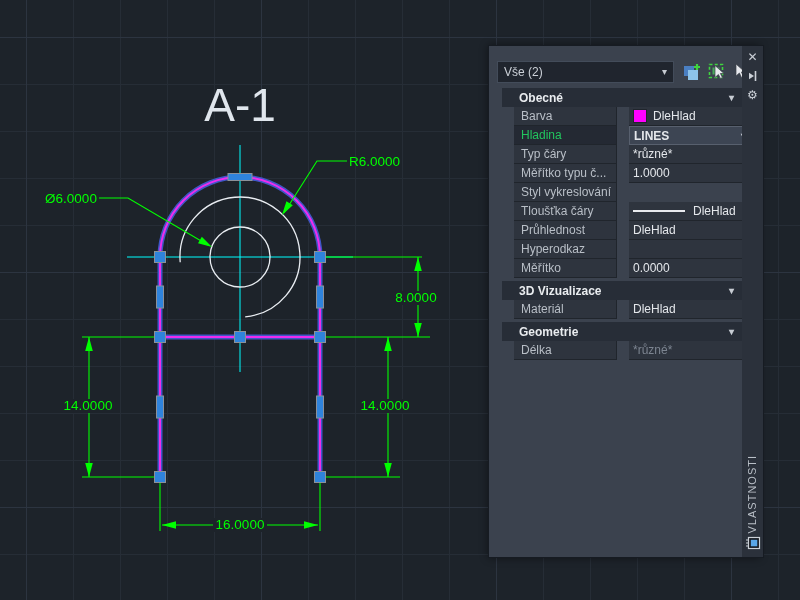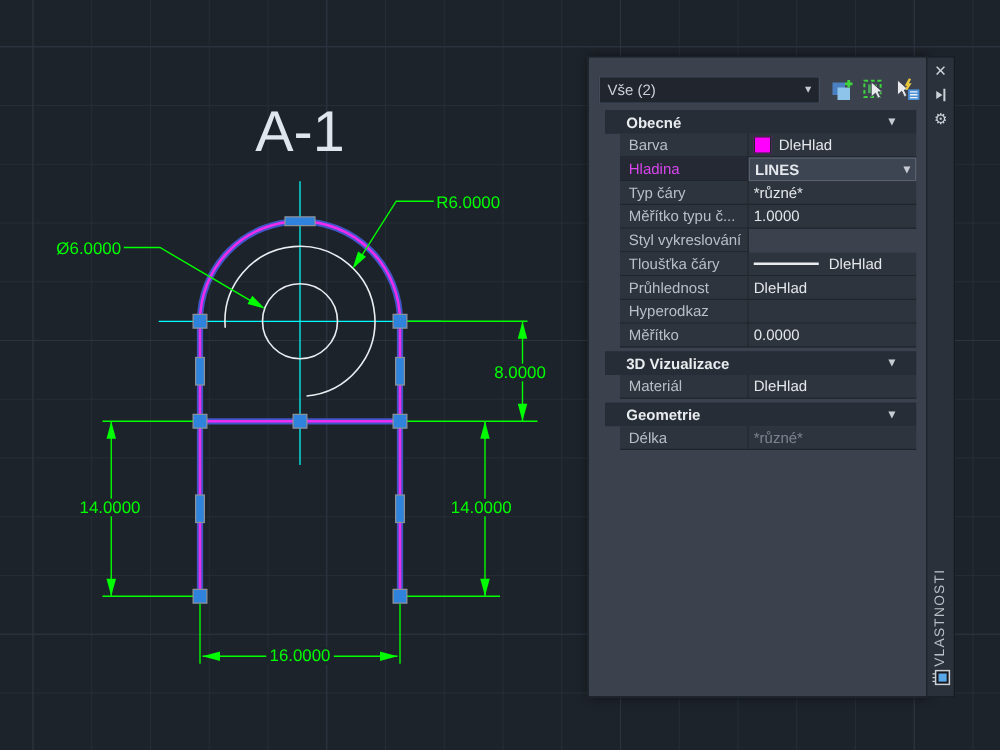--- a/index.html
+++ b/index.html
@@ -19,40 +19,40 @@
   .cl{stroke:#00ffff;stroke-width:1;}
   .wc{stroke:#e9edf2;stroke-width:1.3;fill:none;}
   .gn{stroke:#00ff00;stroke-width:1.1;fill:none;}
   .ar{fill:#00ff00;}
   .halo{stroke:#4056c8;stroke-width:5;fill:none;stroke-linecap:round;}
   .core{stroke:#ee2cee;stroke-width:2;fill:none;}
   .grip{fill:#2f83dc;stroke:#8b9199;stroke-width:1;}
   .tbg{fill:#1d232a;}
 
   
-  .panel{position:absolute;left:470px;top:45px;width:272px;height:513px;background:#3b424e;
+  .panel{position:absolute;left:488px;top:45px;width:272px;height:513px;background:#3b424e;
     border:1px solid #161b22;box-sizing:border-box;box-shadow:0 0 8px rgba(0,0,0,.45);
     font-size:12px;color:#b9bfc7;}
   .top-row{display:flex;margin:15px 8px 5px 8px;height:22px;}
   .combo{flex:0 0 177px;background:#20252e;border:1px solid #434c5a;color:#ccd1d8;
     display:flex;align-items:center;padding:0 6px;box-sizing:border-box;}
   .combo .cspacer{flex:1;}
   .caret{color:#c7ccd3;font-size:10px;line-height:1;}
   .tools{display:flex;gap:1px;margin-left:5px;}
   .toolbtn{width:25px;height:22px;display:flex;align-items:center;justify-content:center;}
   .sect{height:19px;margin:0 8px 0 13px;background:#272d37;color:#e9ecef;font-weight:bold;
     display:flex;align-items:center;padding:0 17px;box-sizing:border-box;}
   .sect .sspacer{flex:1;}
   .sect.m3{margin-top:3px;}
-  .row{display:flex;height:19px;margin:0 8px 0 25px;}
+  .row{display:flex;height:19px;margin:0 8px 0 25px;gap:12px;}
   .lbl{flex:0 0 103px;background:#2e343e;border-bottom:1px solid #20252c;border-right:1px solid #20252c;
     box-sizing:border-box;display:flex;align-items:center;padding:0 0 0 7px;overflow:hidden;white-space:nowrap;}
   .val{flex:1;background:#2e343e;border-bottom:1px solid #20252c;box-sizing:border-box;
     display:flex;align-items:center;padding:0 4px;color:#e4e7eb;overflow:hidden;white-space:nowrap;}
-  .row.sel .lbl{background:#242933;color:#d946ef;text-align:center;}
+  .row.sel .lbl{background:#242933;color:#22c55e;text-align:center;}
   .row.sel .val{background:#3d4553;border:1px solid #58606e;font-weight:bold;}
   .val.gray, .val .gray{color:#7c8490;}
   .swatch{width:12px;height:12px;background:#ff00ff;border:1px solid #20252c;margin-right:6px;flex:0 0 auto;}
   .linesample{width:52px;height:0;border-top:2px solid #e8eaee;margin-right:8px;flex:0 0 auto;}
   .vspacer{flex:1;}
 
   
   .strip{position:absolute;left:742px;top:45px;width:22px;height:513px;background:#2b313b;
     border:1px solid #161b22;border-left:none;box-sizing:border-box;}
   .strip .btns{display:flex;flex-direction:column;align-items:center;padding-top:4px;gap:5px;}

